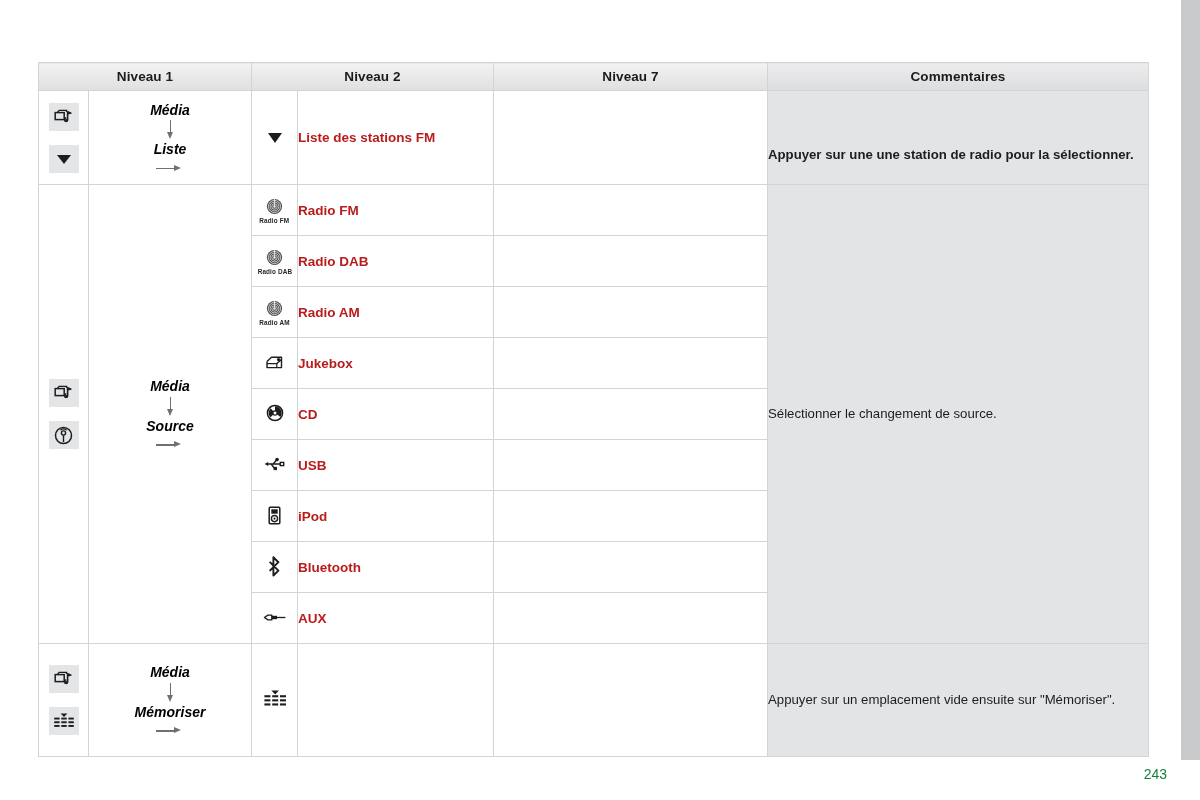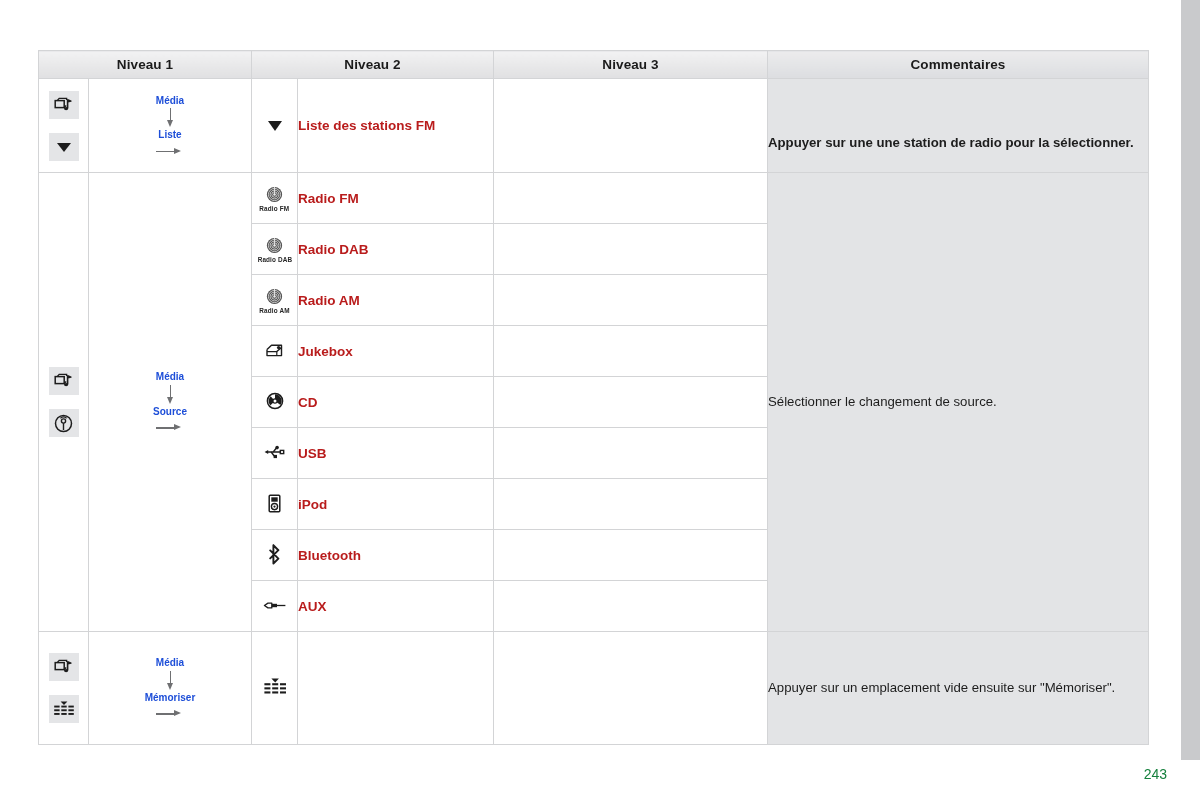--- a/index.html
+++ b/index.html
@@ -21,21 +21,21 @@
     top: 0;
     right: 0;
     width: 19px;
     height: 760px;
     background: #c9cacc;
   }
 
   .page-wrap {
     position: absolute;
     left: 38px;
-    top: 50px;
+    top: 62px;
     width: 1110px;
   }
 
   table.menu-table {
     border-collapse: collapse;
     width: 1110px;
     table-layout: fixed;
   }
 
   table.menu-table td,
@@ -104,24 +104,25 @@
   
   .path {
     display: flex;
     flex-direction: column;
     align-items: center;
     justify-content: center;
     gap: 0px;
     padding: 6px 0;
   }
   .path-label {
-    font-size: 10px;
+    font-size: 14px;
     font-weight: bold;
-    color: #1d4ed8;
+    color: #000000;
     line-height: 1.25;
+    font-style: italic;
   }
   .arrow-down {
     width: 9px;
     height: 20px;
     margin: 1px 0;
     position: relative;
   }
   .arrow-down::before {
     content: "";
     position: absolute;
@@ -226,21 +227,21 @@
     <col class="col-icon2">
         <col class="col-level2">
     <col class="col-level3">
         <col class="col-comment">
   </colgroup>
 
   <thead>
     <tr>
       <th colspan="2">Niveau 1</th>
       <th colspan="2">Niveau 2</th>
-      <th>Niveau 3</th>
+      <th>Niveau 7</th>
       <th class="th-comments">Commentaires</th>
     </tr>
   </thead>
 
   <tbody>
 
     <tr class="r-liste">
       <td class="cell-icon1" rowspan="1">
         <div class="chip-stack">
           <div class="chip">

